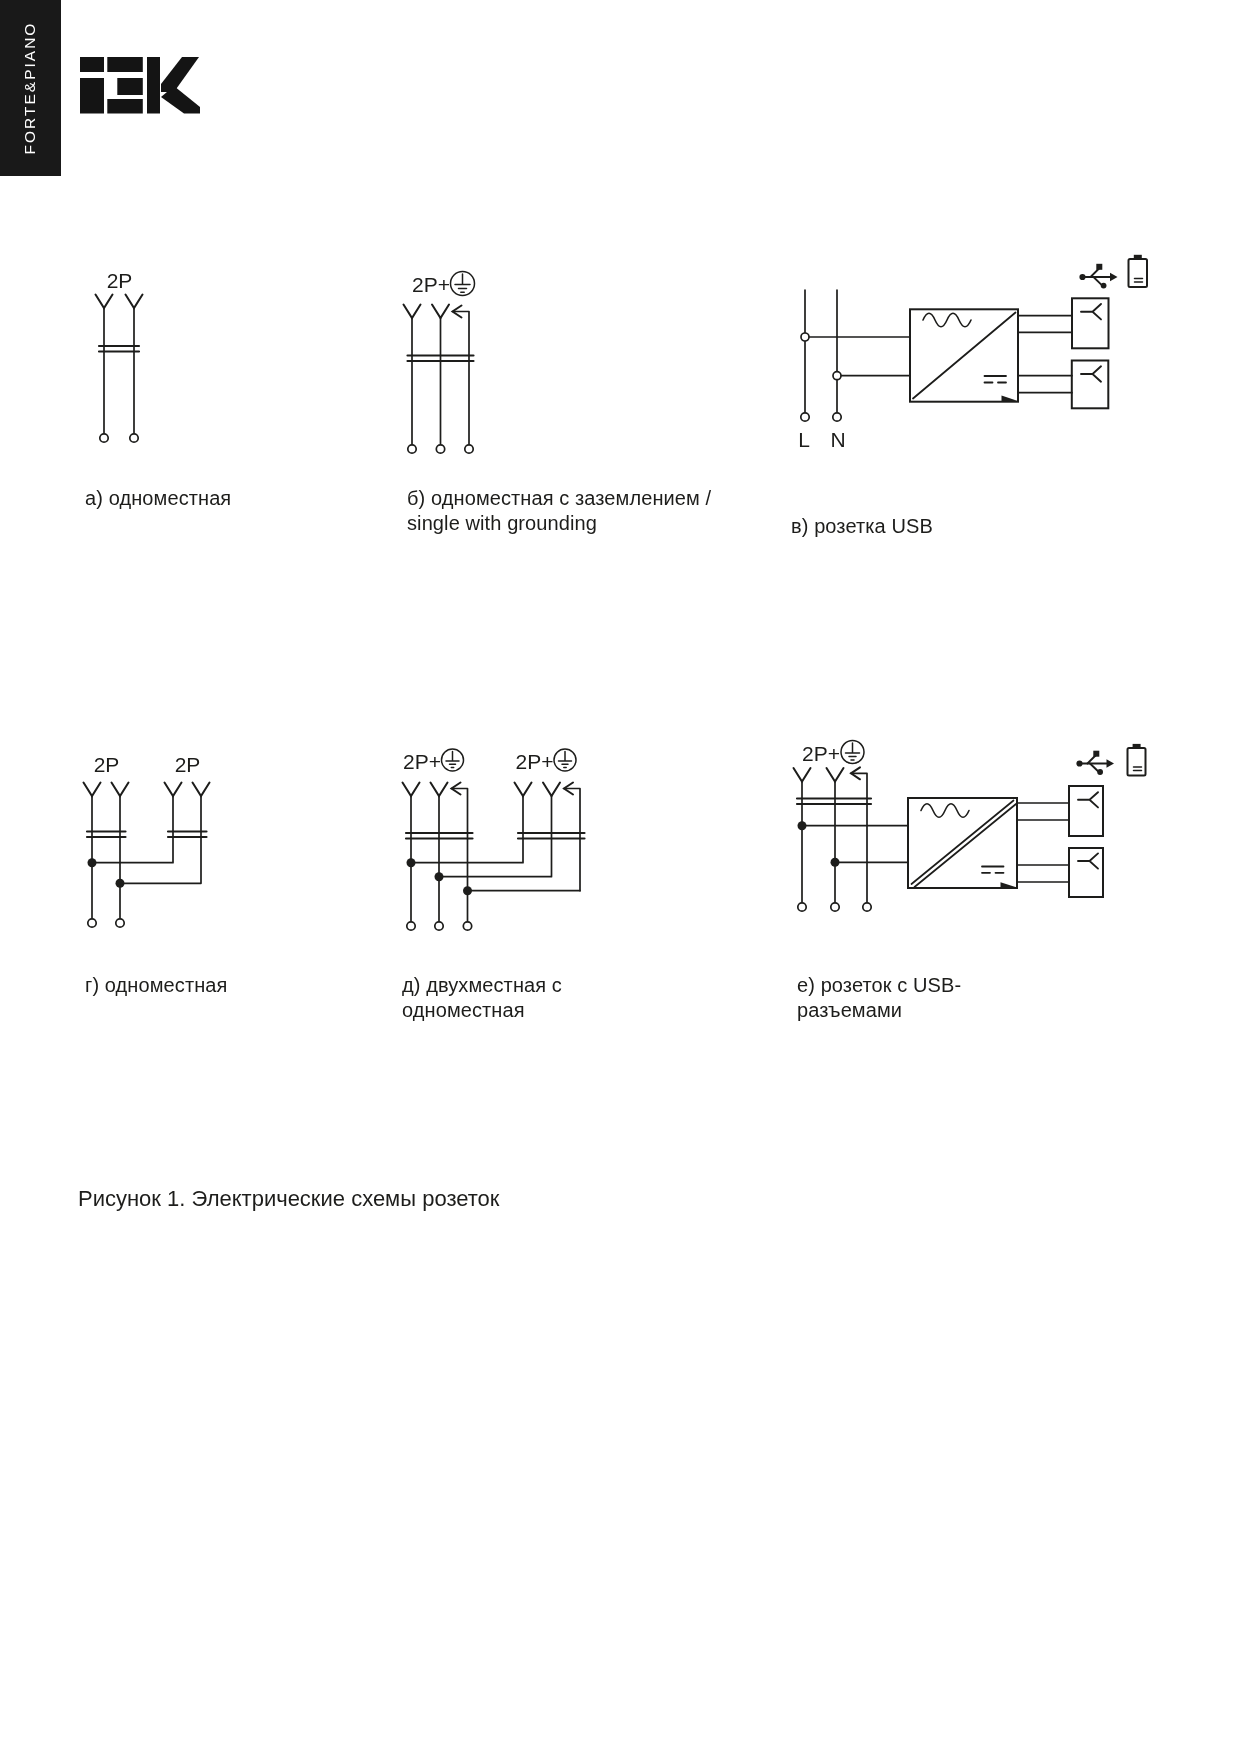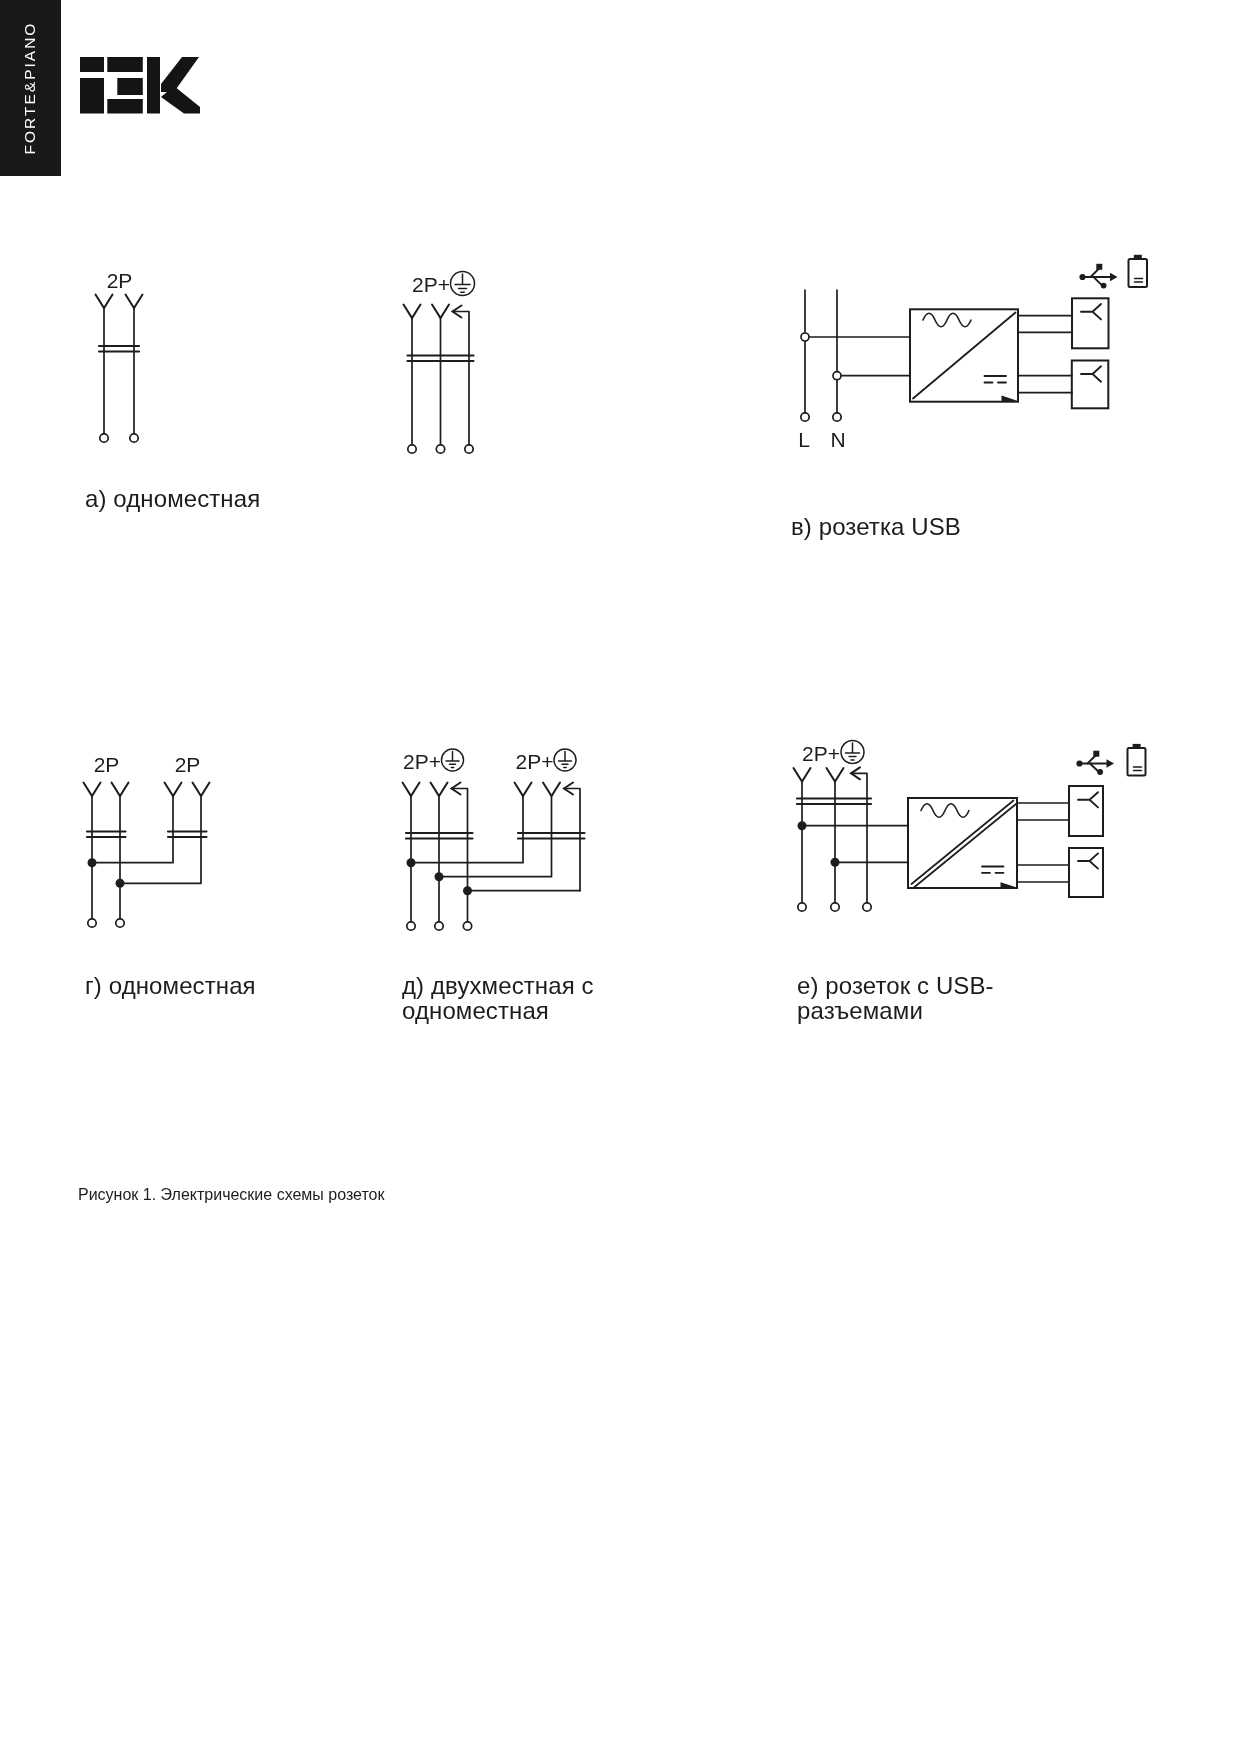--- a/index.html
+++ b/index.html
@@ -11,24 +11,24 @@
   .brand-tab {
     position:absolute; left:0; top:0; width:61px; height:176px;
     background:#191919; display:flex; align-items:center; justify-content:center;
   }
   .brand-text {
     transform:rotate(-90deg); white-space:nowrap; color:#ffffff;
     font-size:15.5px; letter-spacing:2px;
   }
   .art { position:absolute; left:0; top:0; display:block; }
   .art text { font-family:"Liberation Sans", sans-serif; font-size:21px; fill:#1d1d1b; }
-  .caption { position:absolute; font-size:24px; line-height:25px; letter-spacing:0.1px; }
+  .caption { position:absolute; font-size:20px; line-height:25px; letter-spacing:0.1px; }
   .caption div { white-space:nowrap; }
   .fig-caption {
-    position:absolute; left:78px; top:1186px; font-size:16px; white-space:nowrap;
+    position:absolute; left:78px; top:1186px; font-size:22px; white-space:nowrap;
   }
 </style>
 </head>
 <body>
 
 <div id="page">
 
   <div class="brand-tab">
     <span class="brand-text">FORTE&amp;PIANO</span>
   </div>
@@ -222,20 +222,24 @@
         <rect x="1127.5" y="748" width="18" height="27.5" rx="1.5"></rect>
         <rect x="1132.6" y="743.9" width="8" height="4.4" fill="#1d1d1b" stroke="none"></rect>
         <path d="M1133.5 767 H1141.5 M1133.5 770.5 H1141.5" stroke-width="1.5"></path>
       </g>
     </g>
   </svg>
 
   <div class="caption" style="left:85px; top:486px;">
     <div>а) одноместная</div>
   </div>
+  <div class="caption" style="left:407px; top:486px;">
+    <div>б) одноместная с заземлением /</div>
+    <div>single with grounding</div>
+  </div>
   <div class="caption" style="left:791px; top:486px;margin-top:28px;">
     <div>в) розетка USB</div>
   </div>
   <div class="caption" style="left:85px; top:973px;">
     <div>г) одноместная</div>
   </div>
   <div class="caption" style="left:402px; top:973px;">
     <div>д) двухместная с</div>
     <div>одноместная</div>
   </div>

